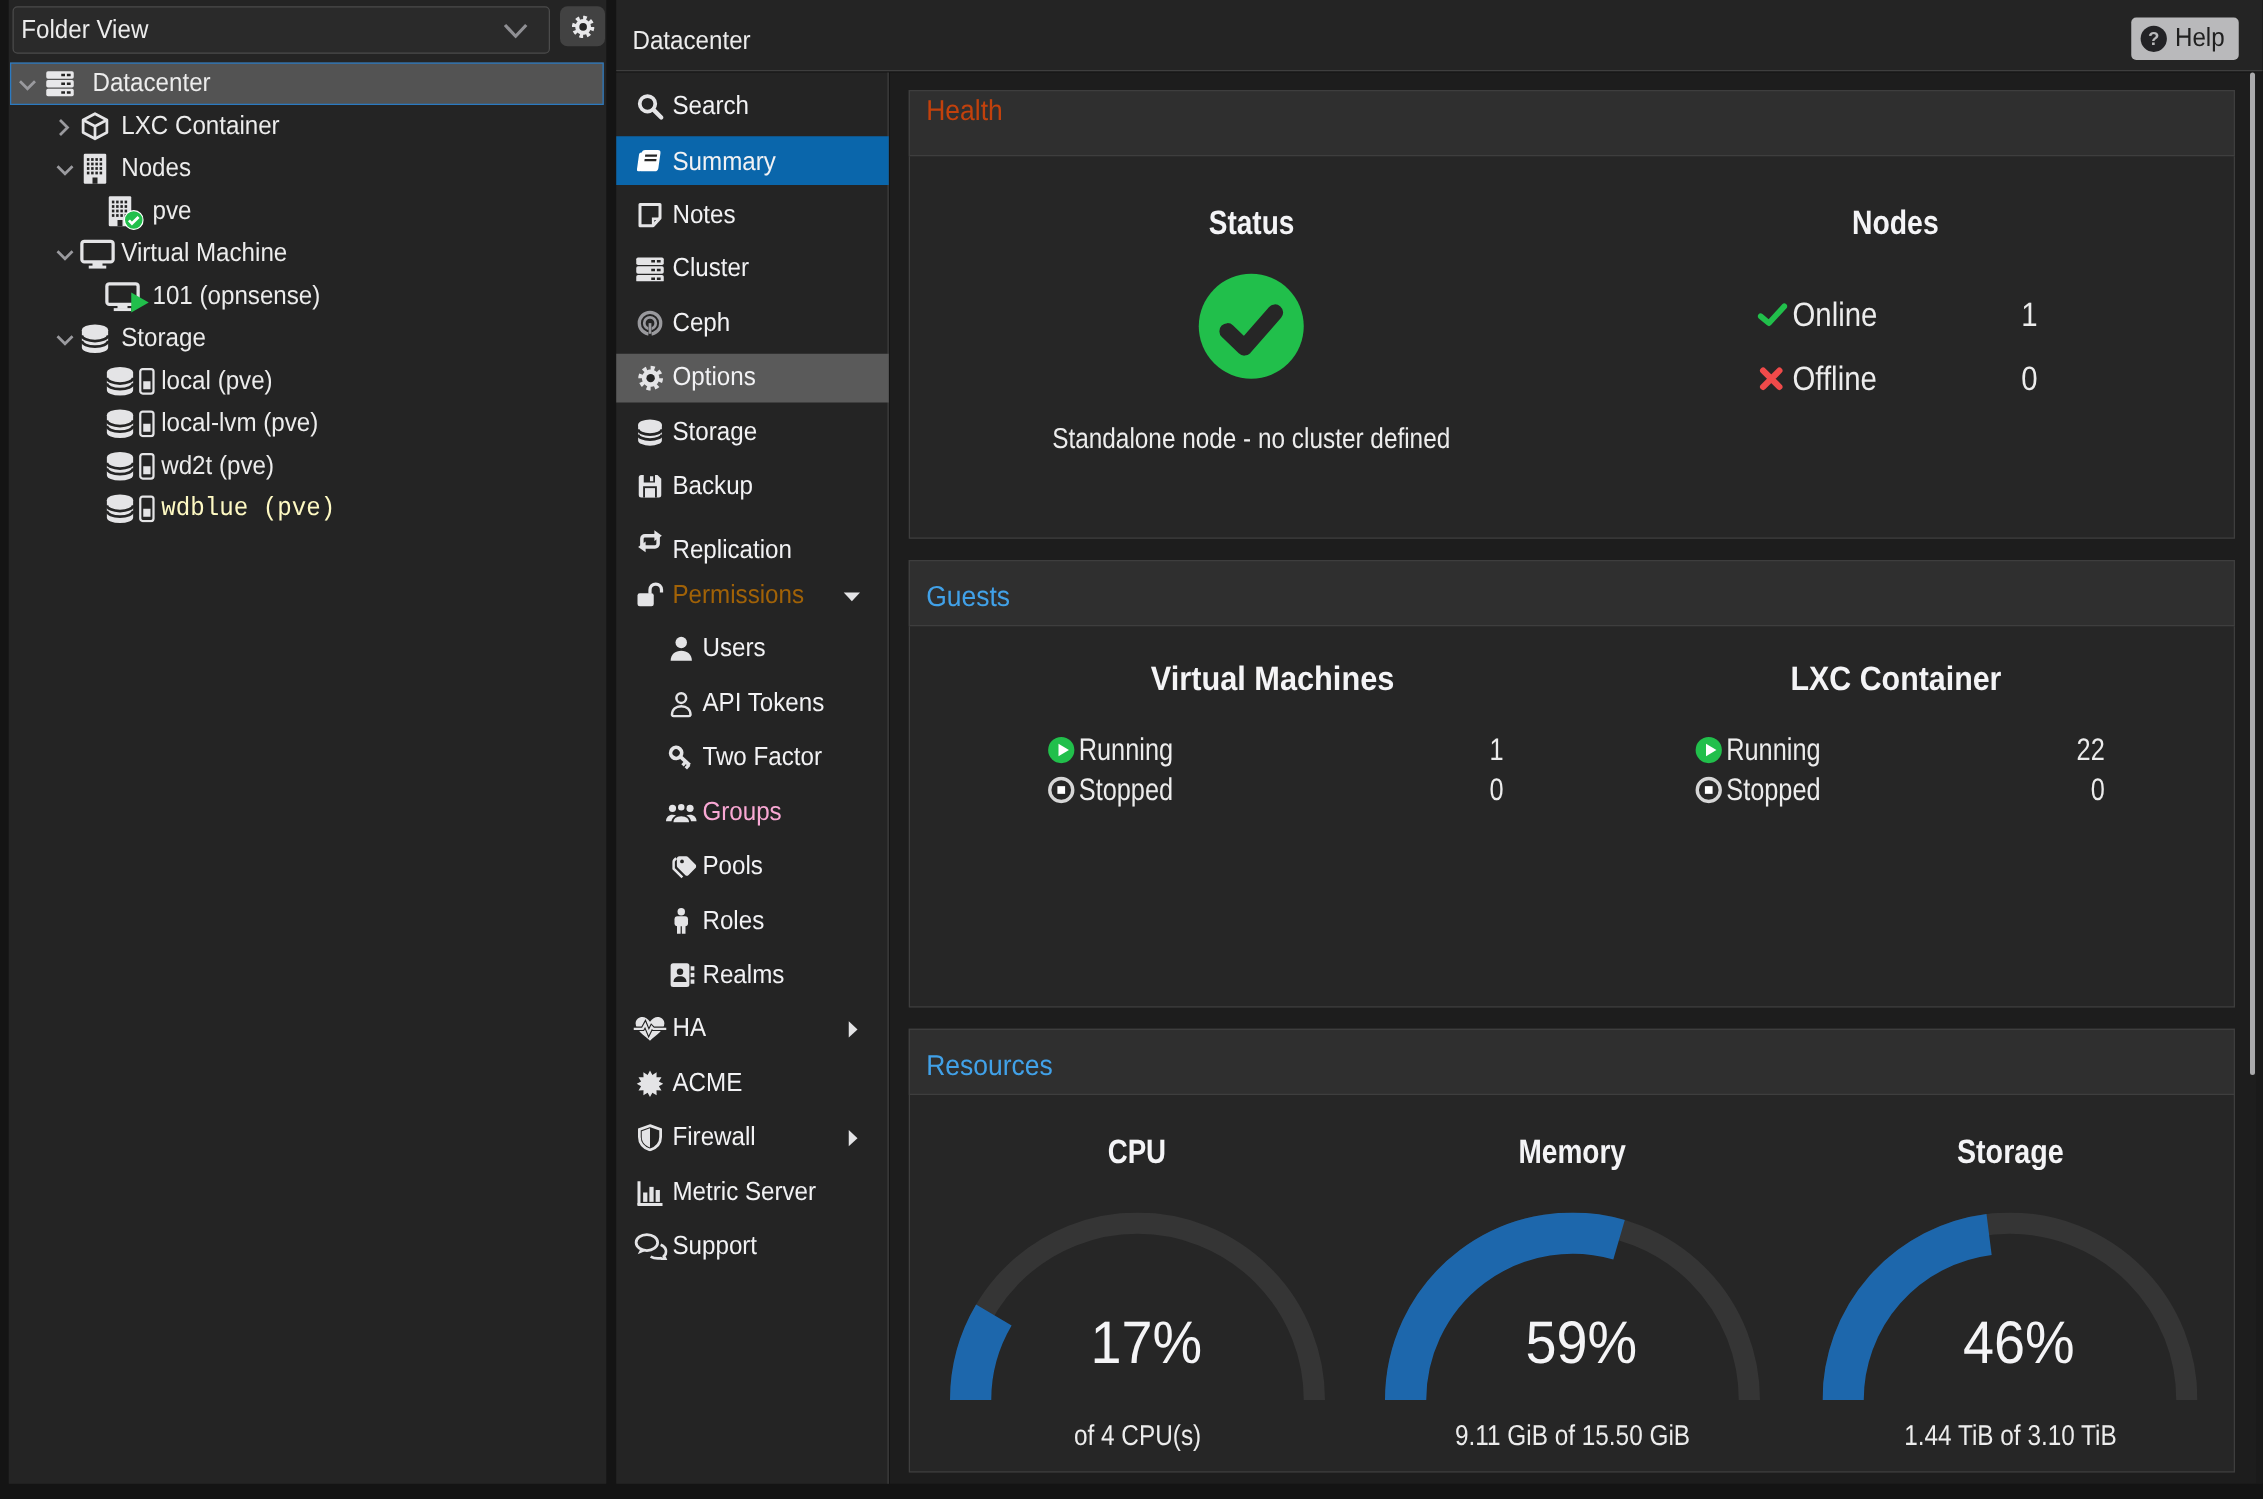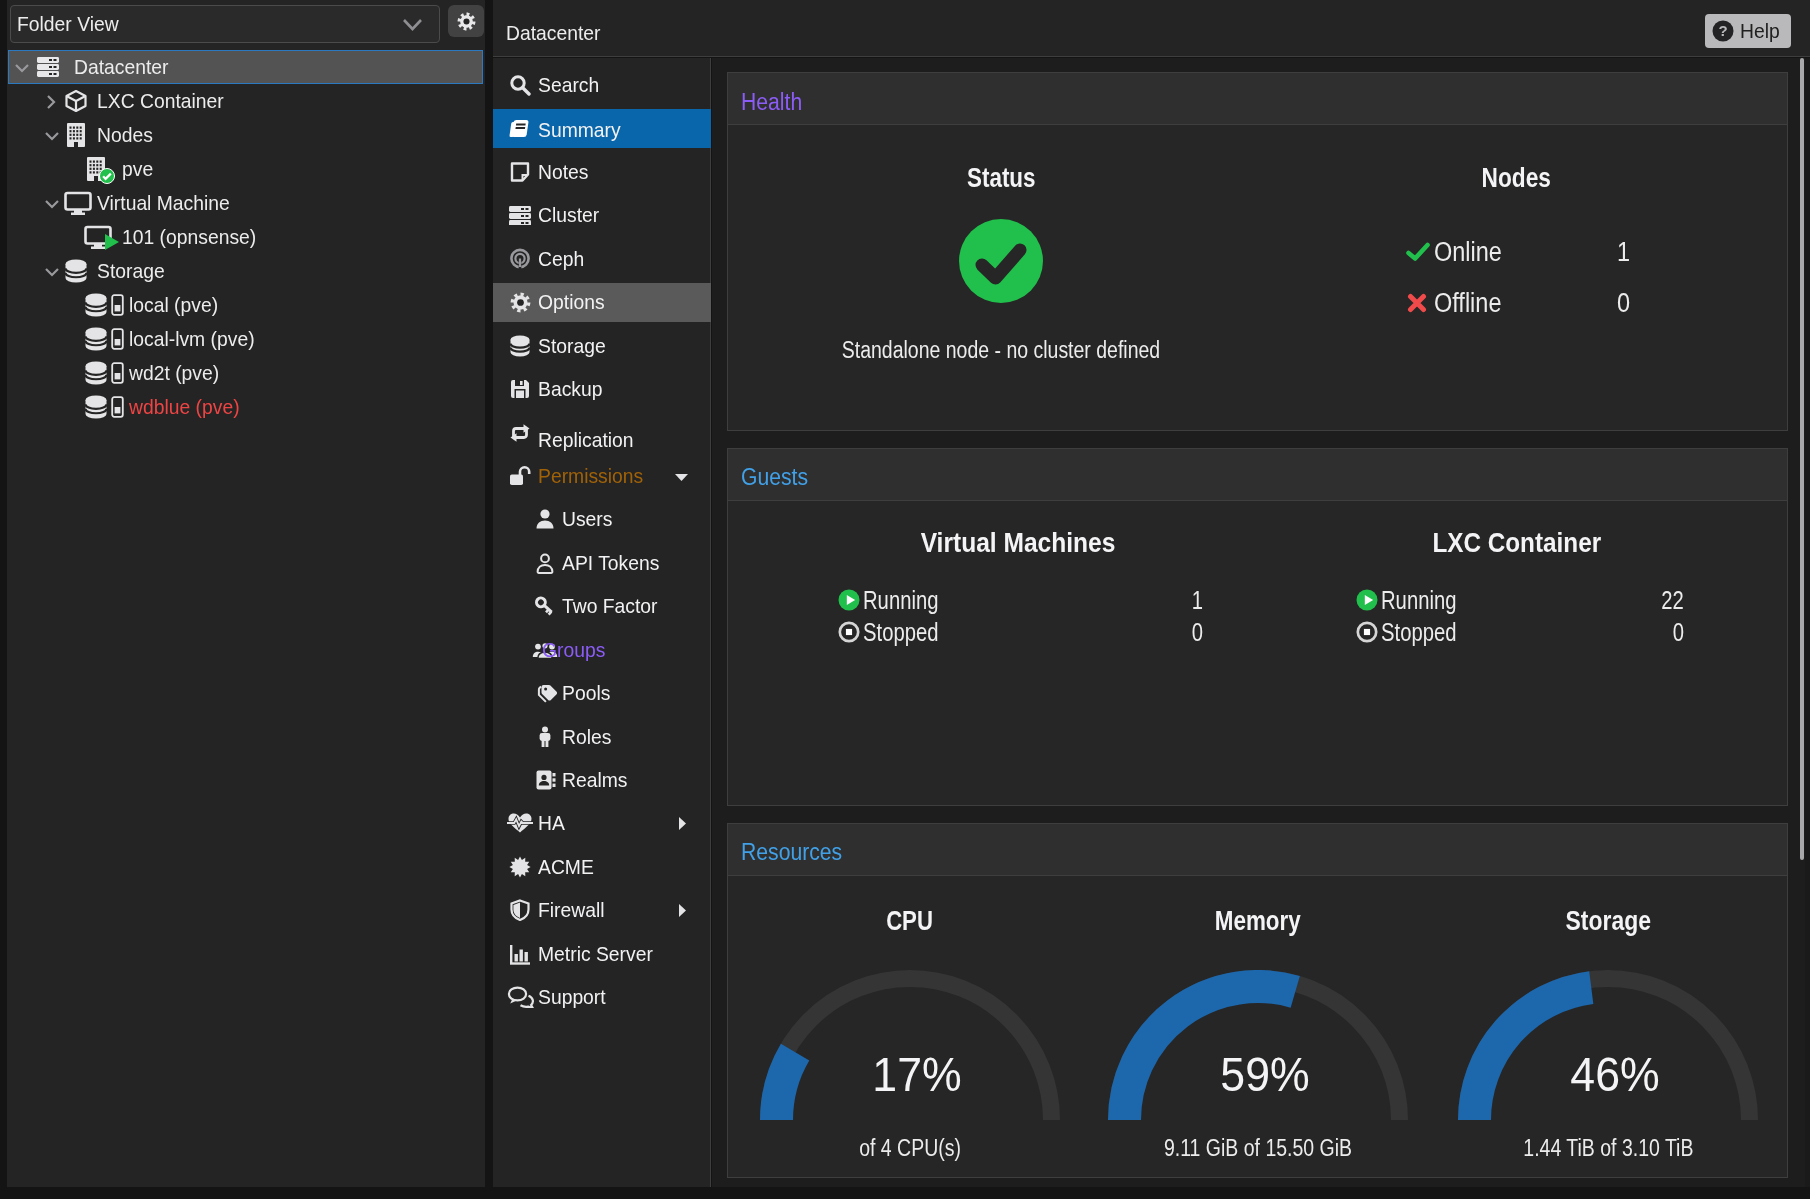--- a/index.html
+++ b/index.html
@@ -231,21 +231,21 @@
       <path d="M1.5 9.239999999999998 a10.5 4.6 0 0 0 21.0 0" fill="none" stroke="#242424" stroke-width="2.2"></path>
       <path d="M1.5 13.656 a10.5 4.6 0 0 0 21.0 0" fill="none" stroke="#242424" stroke-width="2.2"></path>
     </svg>
     <span style="margin-left:3px;">
       <svg width="13" height="22" viewBox="0 0 13 22" style="">
         <rect x="1.2" y="1.2" width="10.6" height="19.6" rx="2" fill="none" stroke="#e4e4e6" stroke-width="1.8"></rect>
         <rect x="3.6" y="11" width="5.8" height="6.4" fill="#e4e4e6"></rect>
       </svg>
     </span>
   </div>
-<div class="row" style="left:129px;top:390px;height:34px;color:#ef4444;">
+<div class="row" style="left:129px;top:390px;height:34px;color:#fef9c3;font-family:Liberation Mono, monospace;">
     <span style="font-size:21px;display:inline-block;transform:scaleX(0.92);transform-origin:0% 50%;white-space:nowrap;">wdblue (pve)</span>
   </div>
 <div class="abs" style="left:493px;top:0;width:1317px;height:57px;background:#242424;border-bottom:1px solid #3e3e3e;"></div>
 <div class="row" style="left:506px;top:4px;height:57px;color:#ececec;">
     <span style="font-size:21px;display:inline-block;transform:scaleX(0.92);transform-origin:0% 50%;white-space:nowrap;">Datacenter</span>
   </div>
 <div class="row" style="left:1705px;top:14px;width:86px;height:34px;background:#b9b9bb;border-radius:4px;justify-content:center;gap:6px;color:#202020;">
     <svg width="22" height="22" viewBox="0 0 22 22" style="">
       <circle cx="11" cy="11" r="10.5" fill="#232326"></circle>
       <text x="11" y="16" text-anchor="middle" font-size="15" font-weight="bold" fill="#b9b9bb" font-family="Liberation Sans">?</text>
@@ -404,21 +404,21 @@
 <div class="row" style="left:531px;top:630.1px;width:28px;height:39.4px;justify-content:center;">
     <svg width="26" height="22" viewBox="0 0 26 22" style="">
       <circle cx="6" cy="7.6" r="2.9" fill="#e4e4e6"></circle>
       <circle cx="20" cy="7.6" r="2.9" fill="#e4e4e6"></circle>
       <path d="M0.8 18 c0-3.3 2.3-5.2 5.2-5.2 1.2 0 2.3 .3 3.2 .9 l.8 4.3z" fill="#e4e4e6"></path>
       <path d="M25.2 18 c0-3.3-2.3-5.2-5.2-5.2-1.2 0-2.3 .3-3.2 .9 l-.8 4.3z" fill="#e4e4e6"></path>
       <circle cx="13" cy="6.8" r="3.4" fill="#e4e4e6" stroke="#242424" stroke-width="1.6"></circle>
       <path d="M5.8 19.6 c0-4.1 2.9-6.3 7.2-6.3 s7.2 2.2 7.2 6.3 z" fill="#e4e4e6" stroke="#242424" stroke-width="1.6"></path>
     </svg>
   </div>
-<div class="row" style="left:542px;top:630.1px;height:39.4px;color:#8b5cf6;justify-content:flex-end;">
+<div class="row" style="left:562px;top:630.1px;height:39.4px;color:#f9a8d4;justify-content:flex-end;">
     <span style="font-size:21px;display:inline-block;transform:scaleX(0.92);transform-origin:0% 50%;white-space:nowrap;">Groups</span>
   </div>
 <div class="row" style="left:531px;top:673.5px;width:28px;height:39.4px;justify-content:center;">
     <svg width="24" height="22" viewBox="0 0 24 22" style="">
       <g transform="rotate(0)">
         <path d="M10.5 3 h5.5 a2 2 0 0 1 1.4 .6 l6 6 a2 2 0 0 1 0 2.8 l-5.5 5.5 a2 2 0 0 1 -2.8 0 l-6-6 a2 2 0 0 1 -.6-1.4 v-5.5 a2 2 0 0 1 2-2z" fill="#e4e4e6"></path>
         <circle cx="12.6" cy="7.1" r="1.5" fill="#242424"></circle>
         <path d="M8 4.5 l-1.5 1.5 a2 2 0 0 0 -.6 1.4 v5.5 l7 7" fill="none" stroke="#e4e4e6" stroke-width="2"></path>
       </g>
     </svg>
@@ -505,21 +505,21 @@
       <path d="M5.5 12.8 l-2.3 4.6 5.5-2.4 z" fill="#e4e4e6"></path>
       <path d="M21.5 9.8 a7.8 6 0 0 1 2.6 9.2 l1.6 3 -4.4-1.4 a9.5 7 0 0 1 -7.8-1.3" fill="none" stroke="#e4e4e6" stroke-width="2.2"></path>
     </svg>
   </div>
 <div class="row" style="left:538px;top:977.5px;height:39.4px;color:#f2f2f4;">
     <span style="font-size:21px;display:inline-block;transform:scaleX(0.92);transform-origin:0% 50%;white-space:nowrap;">Support</span>
   </div>
 <div class="abs" style="left:712px;top:58px;width:1098px;height:1129px;background:#1d1d1d;"></div>
 <div class="abs" style="left:727px;top:72px;width:1061px;height:359px;background:#262626;border:1px solid #3e3e3e;"></div>
 <div class="abs" style="left:727px;top:72px;width:1061px;height:53px;background:#2f2f2f;border:1px solid #3e3e3e;"></div>
-<div class="row" style="left:741px;top:76px;height:53px;color:#8b5cf6;">
+<div class="row" style="left:741px;top:62px;height:53px;color:#c2410c;">
     <span style="font-size:23px;display:inline-block;transform:scaleX(0.92);transform-origin:0% 50%;white-space:nowrap;">Health</span>
   </div>
 <div class="abs" style="left:727px;top:448px;width:1061px;height:358px;background:#262626;border:1px solid #3e3e3e;"></div>
 <div class="abs" style="left:727px;top:448px;width:1061px;height:53px;background:#2f2f2f;border:1px solid #3e3e3e;"></div>
 <div class="row" style="left:741px;top:451px;height:53px;color:#41a1e8;">
     <span style="font-size:23px;display:inline-block;transform:scaleX(0.92);transform-origin:0% 50%;white-space:nowrap;">Guests</span>
   </div>
 <div class="abs" style="left:727px;top:823px;width:1061px;height:355px;background:#262626;border:1px solid #3e3e3e;"></div>
 <div class="abs" style="left:727px;top:823px;width:1061px;height:53px;background:#2f2f2f;border:1px solid #3e3e3e;"></div>
 <div class="row" style="left:741px;top:826px;height:53px;color:#41a1e8;">

